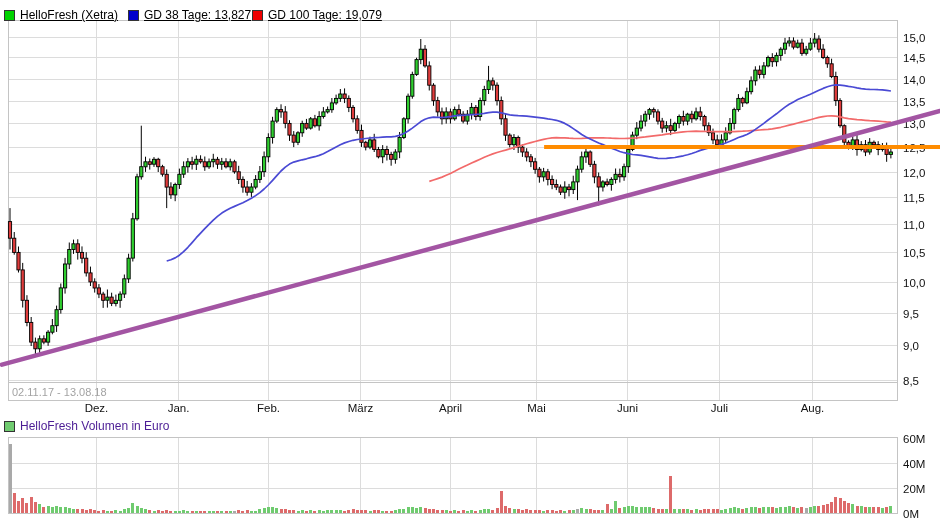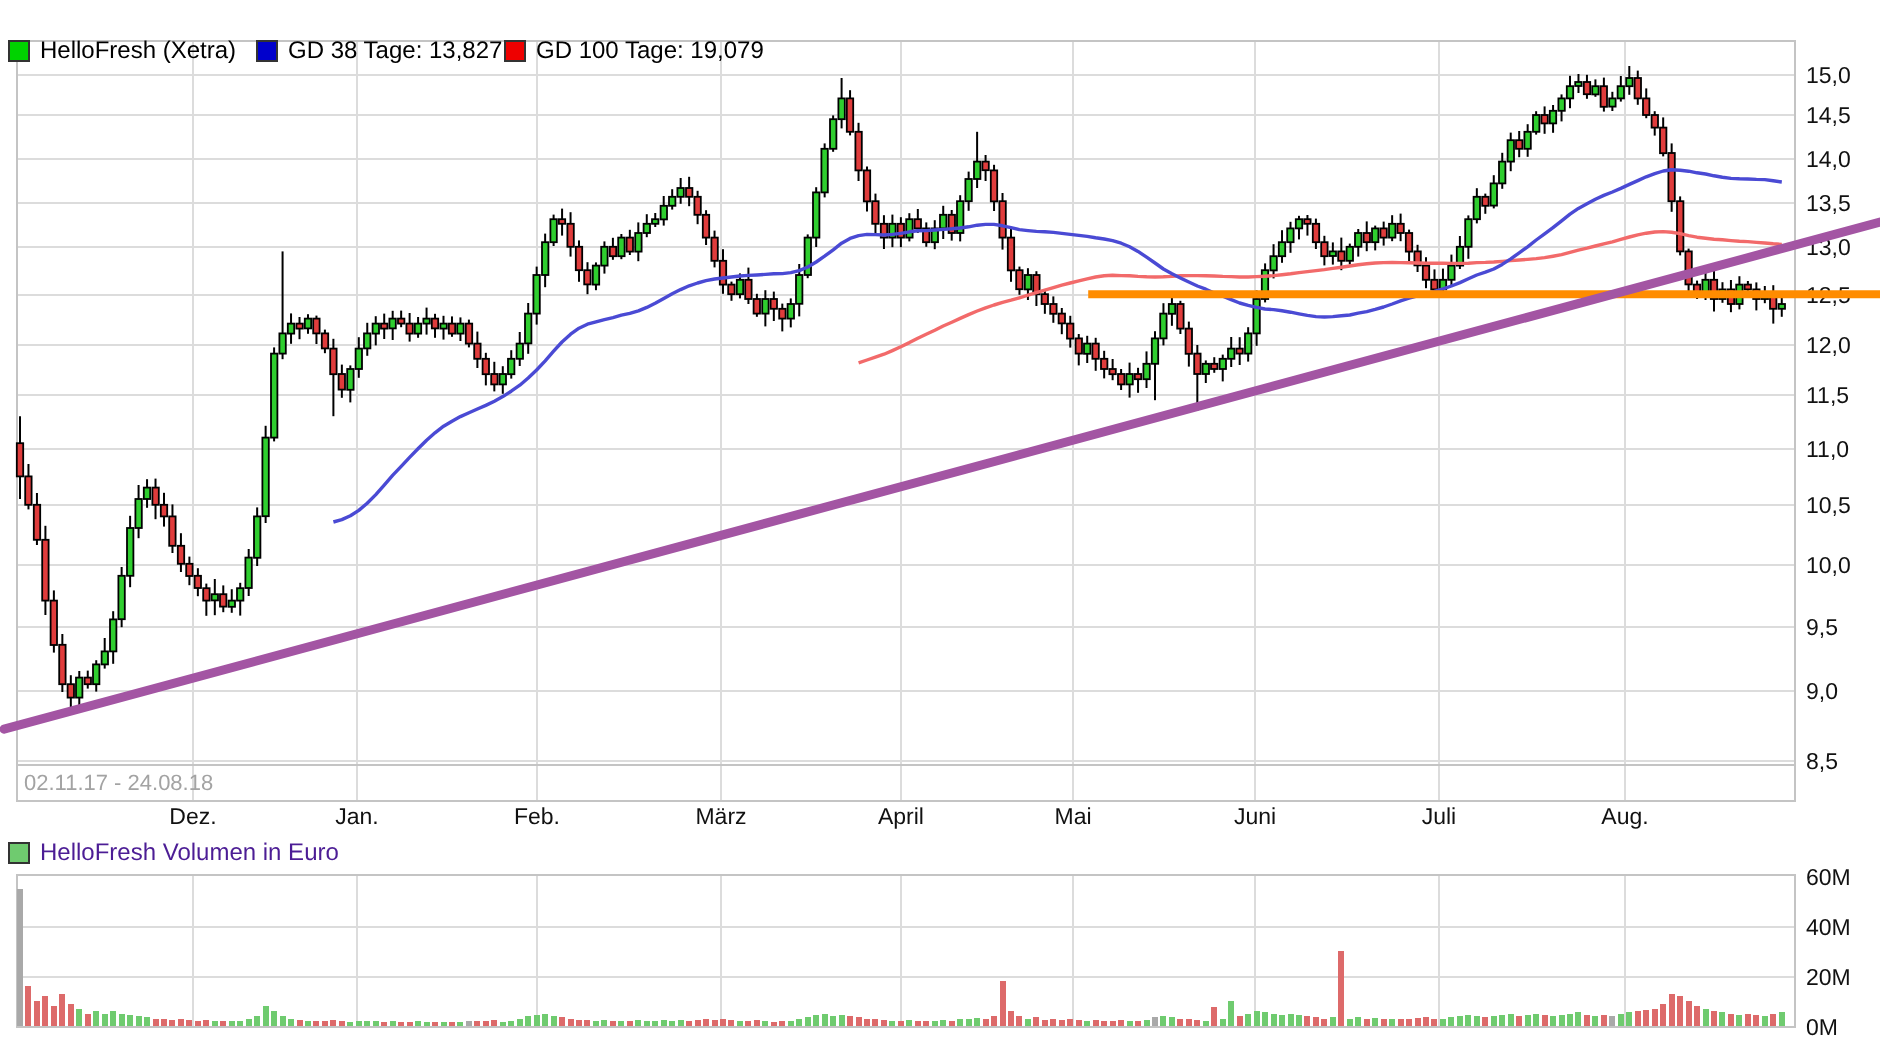--- a/index.html
+++ b/index.html
@@ -1,20 +1,20 @@
 <!DOCTYPE html>
 <html><head>
 <meta charset="utf-8">
 <style>
   html,body{margin:0;padding:0;background:#fff;}
   body{width:940px;height:526px;font-family:"Liberation Sans","DejaVu Sans",sans-serif;}
   .stage{position:relative;width:940px;height:526px;overflow:hidden;background:#fff;}
   svg{position:absolute;left:0;top:0;}
   svg text{font-family:"Liberation Sans","DejaVu Sans",sans-serif;font-size:11.5px;fill:#111;}
-  .legend-item{position:absolute;top:18px;display:flex;align-items:center;font-size:12px;color:#000;white-space:nowrap;}
+  .legend-item{position:absolute;top:8px;display:flex;align-items:center;font-size:12px;color:#000;white-space:nowrap;text-decoration:underline;}
   .swatch{width:9px;height:9px;border:1px solid #333;display:inline-block;margin-right:5px;flex:0 0 auto;}
   .li1{left:4px}.li2{left:128px}.li3{left:252px}
   .vol-legend{position:absolute;left:4px;top:419px;display:flex;align-items:center;font-size:12px;color:#4c1d95;white-space:nowrap;}
   .date-range{position:absolute;left:12px;top:386px;font-size:11px;color:#a3a3a3;}
 </style>
 </head>
 <body>
 
 <div class="stage">
 
@@ -730,20 +730,20 @@
   </div>
   <div class="legend-item li2">
     <span class="swatch" style="background: rgb(0, 0, 204);"></span>
     <span>GD 38 Tage: 13,827</span>
   </div>
   <div class="legend-item li3">
     <span class="swatch" style="background: rgb(238, 0, 0);"></span>
     <span>GD 100 Tage: 19,079</span>
   </div>
 
-  <div class="date-range">02.11.17 - 24.08.18</div>
+  <div class="date-range">02.11.17 - 13.08.18</div>
 
   <div class="vol-legend">
     <span class="swatch" style="background: rgb(111, 203, 111);"></span>
     <span>HelloFresh Volumen in Euro</span>
   </div>
 
 </div>
 
 </body></html>

